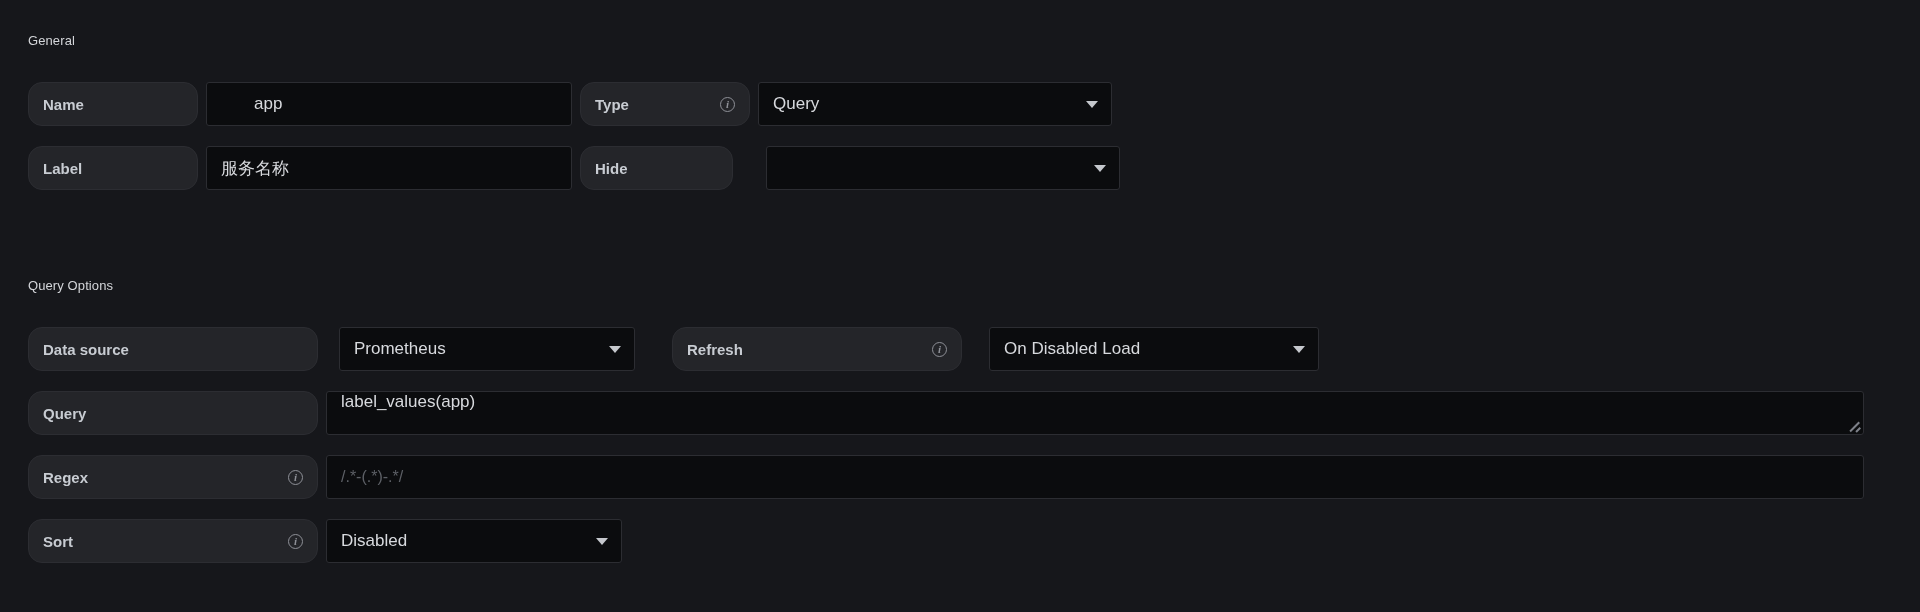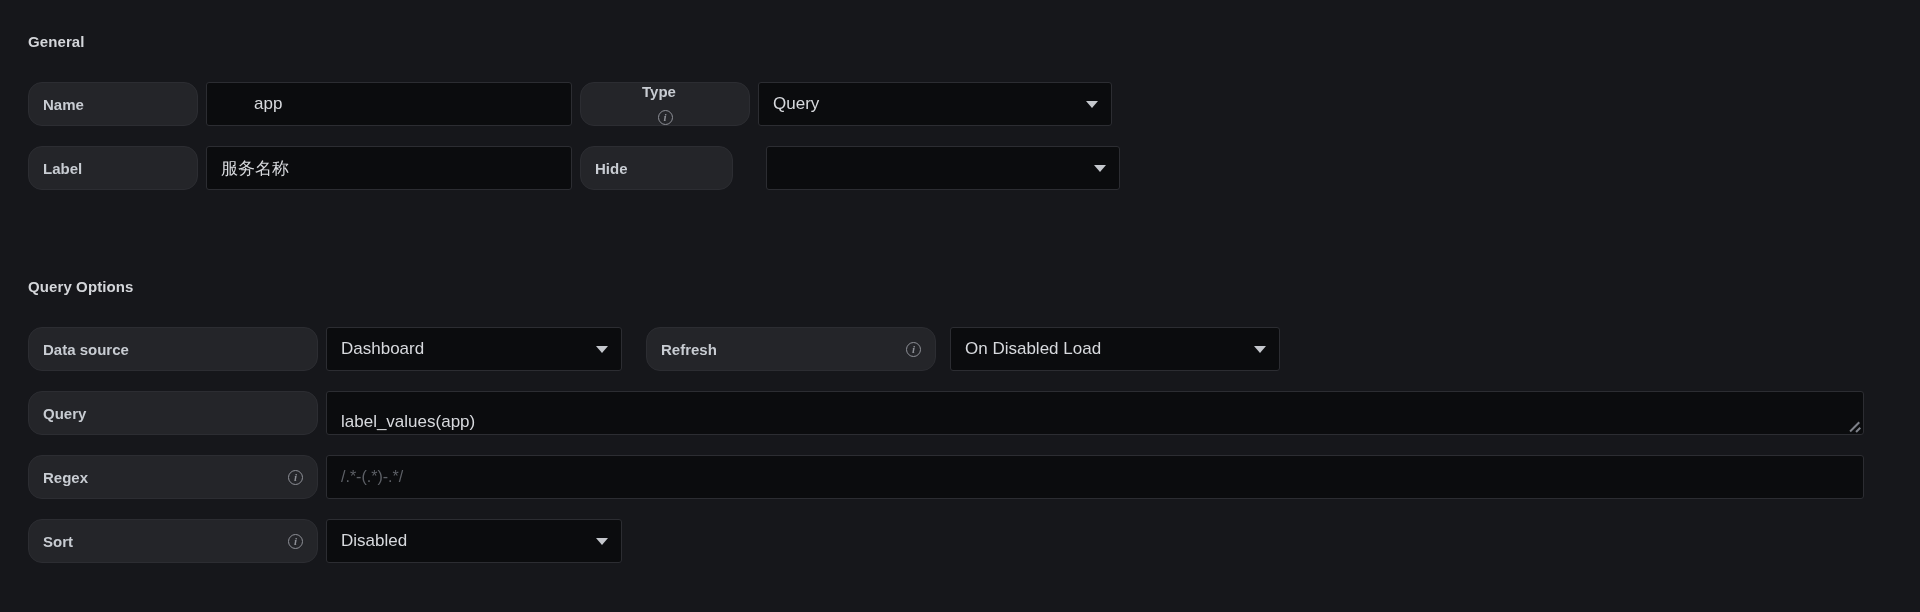--- a/index.html
+++ b/index.html
@@ -9,22 +9,22 @@
     background: #16171b;
     font-family: "Liberation Sans", "DejaVu Sans", sans-serif;
     overflow: hidden;
   }
 
   .page { position: relative; width: 1920px; height: 612px; padding: 0; }
 
   
   .section-title {
     color: #d4d6da;
-    font-size: 15px;
-    font-weight: 700;
+    font-size: 13px;
+    font-weight: 400;
     letter-spacing: 0.1px;
     line-height: 1;
   }
   .sec-general { position: absolute; left: 28px; top: 34px; }
   .sec-query   { position: absolute; left: 28px; top: 279px; }
 
   
   .row { position: absolute; display: flex; align-items: stretch; }
 
   .lbl {
@@ -106,41 +106,41 @@
     width: 6px; right: 0px; bottom: 2px;
     transform: rotate(-45deg);
   }
 
   
   #row-name  { left: 28px; top: 82px; }
   #row-label { left: 28px; top: 146px; }
 
   #row-name  .lbl { width: 170px; }
   #row-name  .c-name-input { width: 366px; margin-left: 8px; padding-left: 47px; }
-  #row-name  .c-type-label { width: 170px; margin-left: 8px; flex-direction: column; }
+  #row-name  .c-type-label { width: 170px; margin-left: 8px; }
   #row-name  .c-type-select { width: 354px; margin-left: 8px; }
 
   #row-label .lbl { width: 170px; }
   #row-label .c-label-input { width: 366px; margin-left: 8px; }
   #row-label .c-hide-label  { width: 153px; margin-left: 8px; }
   #row-label .c-hide-select { width: 354px; margin-left: 33px; }
 
   
-  #row-datasource { left: 28px; top: 327px; }
+  #row-datasource { left: 28px; top: 327px; gap: 13px; }
   #row-query      { left: 28px; top: 391px; }
   #row-regex      { left: 28px; top: 455px; }
   #row-sort       { left: 28px; top: 519px; }
 
   #row-datasource .c-ds-label  { width: 290px; }
   #row-datasource .c-ds-select { width: 296px; margin-left: 8px; }
   #row-datasource .c-refresh-label  { width: 290px; margin-left: 24px; }
   #row-datasource .c-refresh-select { width: 330px; margin-left: 14px; }
 
   #row-query .c-query-label { width: 290px; }
-  #row-query .c-query-input { width: 1538px; margin-left: 8px; align-items: flex-start; padding-top: 20px; }
+  #row-query .c-query-input { width: 1538px; margin-left: 8px; align-items: flex-start; padding-top: 0; }
 
   #row-regex .c-regex-label { width: 290px; }
   #row-regex .c-regex-input { width: 1538px; margin-left: 8px; }
 
   #row-sort .c-sort-label  { width: 290px; }
   #row-sort .c-sort-select { width: 296px; margin-left: 8px; }
 </style>
 </head>
 <body>
 
@@ -183,21 +183,21 @@
     </div>
   </div>
 
   <div class="section-title sec-query">Query Options</div>
 
   <div class="row" id="row-datasource">
     <div class="lbl c-ds-label">
       <span class="lbl-text">Data source</span>
     </div>
     <div class="fld select c-ds-select">
-      <span>Dashboard</span>
+      <span>Prometheus</span>
       <span class="caret"></span>
     </div>
 
     <div class="lbl with-info c-refresh-label">
       <span class="lbl-text">Refresh</span>
       <span class="info-icon">i</span>
     </div>
     <div class="fld select c-refresh-select">
       <span>On Disabled Load</span>
       <span class="caret"></span>

